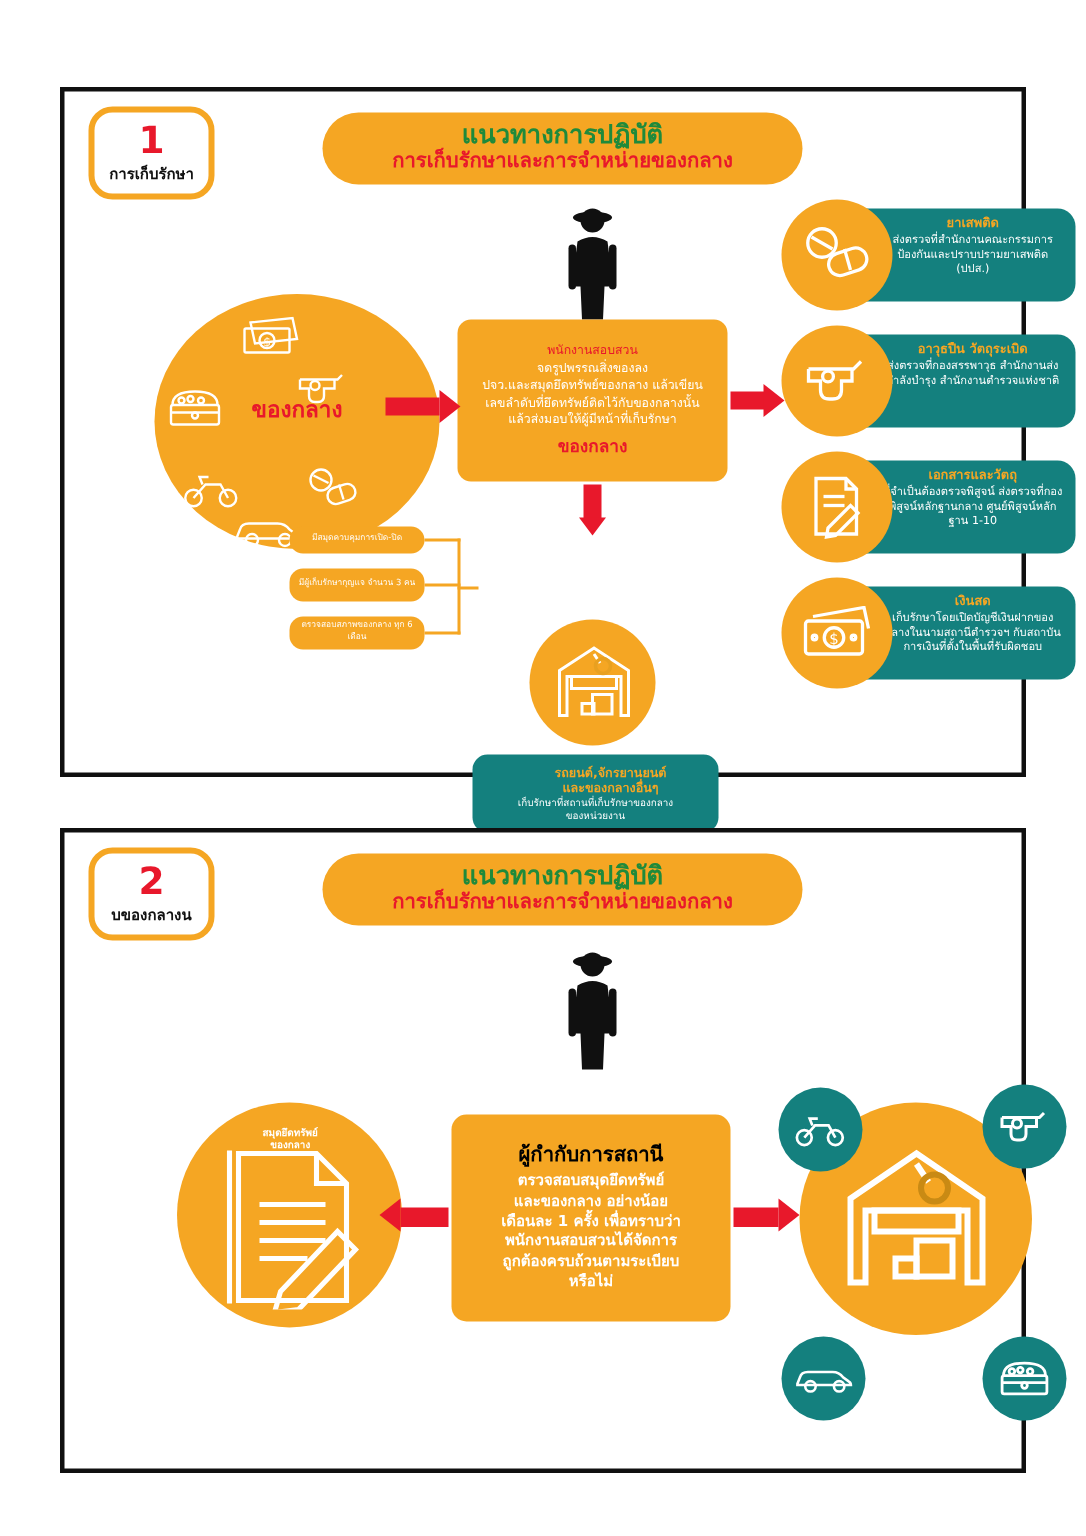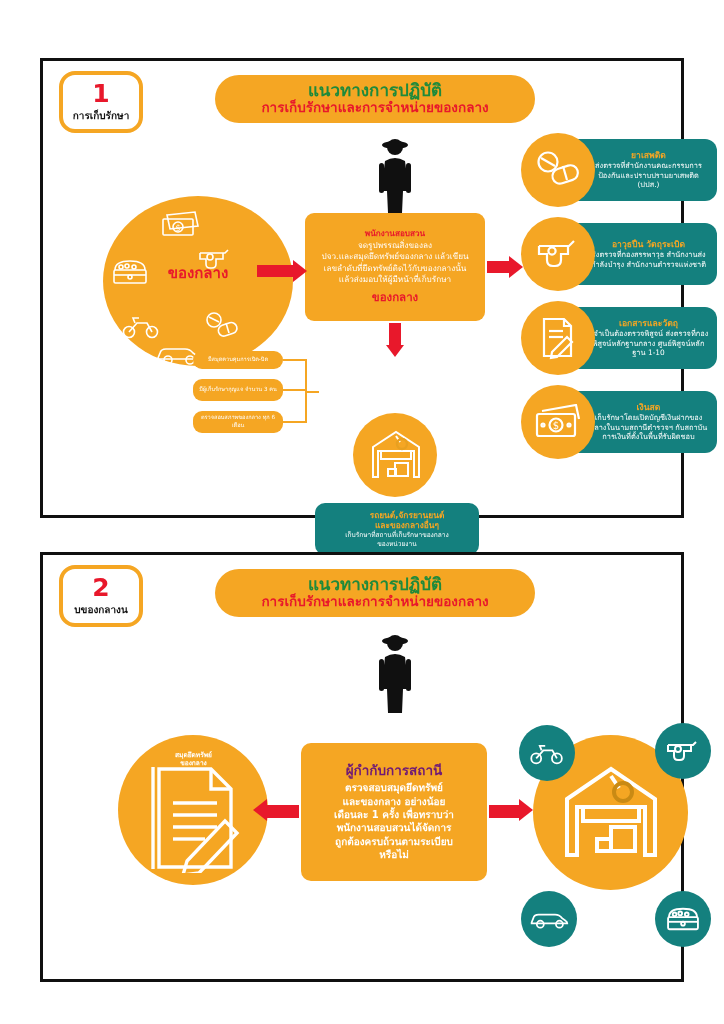--- a/index.html
+++ b/index.html
@@ -58,21 +58,21 @@
   }
 
   
   #proc-box{
     position:absolute;left:262px;top:152px;width:180px;height:108px;
     background:#F5A623;border-radius:9px;
     display:flex;flex-direction:column;align-items:center;justify-content:center;
     box-sizing:border-box;padding:4px 5px;
   }
   #proc-box .line{font-size:8.2px;color:#ffffff;line-height:1.42;text-align:center;}
-  #proc-box .line.em{color:#E8182B;font-weight:bold;text-align:center;}
+  #proc-box .line.em{color:#E8182B;font-weight:normal;text-align:center;}
   #proc-box .foot{font-size:11.5px;color:#E8182B;font-weight:bold;margin-top:2px;}
   .arr-body{position:absolute;background:#E8182B;}
   .arr-head{
     position:absolute;width:0;height:0;
     border-top:11px solid transparent;border-bottom:11px solid transparent;
     border-left:14px solid #E8182B;
   }
   .arr-head-l{
     position:absolute;width:0;height:0;
     border-top:11px solid transparent;border-bottom:11px solid transparent;
@@ -83,21 +83,21 @@
     border-left:9px solid transparent;border-right:9px solid transparent;
     border-top:12px solid #E8182B;
   }
 
   
   .row{position:absolute;left:478px;width:196px;height:80px;}
   .row .pill{
     position:absolute;left:40px;top:6px;width:156px;height:62px;
     background:#14807E;border-radius:12px;box-sizing:border-box;
     padding:5px 7px 5px 26px;
-    display:flex;flex-direction:column;align-items:center;justify-content:center;
+    display:flex;flex-direction:column;align-items:center;
   }
   .row .pill .hd{font-size:8.6px;font-weight:bold;color:#F5A623;line-height:1.3;}
   .row .pill .bd{font-size:7.4px;color:#ffffff;line-height:1.3;text-align:center;}
   .row .ico{
     position:absolute;left:0;top:0;width:74px;height:74px;border-radius:50%;
     background:#F5A623;display:flex;align-items:center;justify-content:center;
   }
 
   
   .mini{
@@ -125,21 +125,21 @@
   #p2-note{
     position:absolute;left:75px;top:180px;width:150px;height:150px;
     border-radius:50%;background:#F5A623;
   }
   #p2-center{
     position:absolute;left:258px;top:188px;width:186px;height:138px;
     background:#F5A623;border-radius:10px;box-sizing:border-box;
     display:flex;flex-direction:column;align-items:center;justify-content:center;
     padding:5px 6px;
   }
-  #p2-center .hd{font-size:13.5px;font-weight:bold;color:#701a75;line-height:1.25;margin-bottom:2px;}
+  #p2-center .hd{font-size:13.5px;font-weight:bold;color:#000000;line-height:1.25;margin-bottom:2px;}
   #p2-center .bd{font-size:10px;color:#ffffff;font-weight:bold;line-height:1.34;text-align:center;}
 
   #p2-hub{position:absolute;left:490px;top:180px;width:155px;height:155px;border-radius:50%;background:#F5A623;}
   .spoke{position:absolute;background:#F5A623;height:9px;transform-origin:0 50%;}
   .sat{position:absolute;width:56px;height:56px;border-radius:50%;background:#14807E;
        display:flex;align-items:center;justify-content:center;}
   svg{display:block;}
 </style>
 </head>
 <body>

